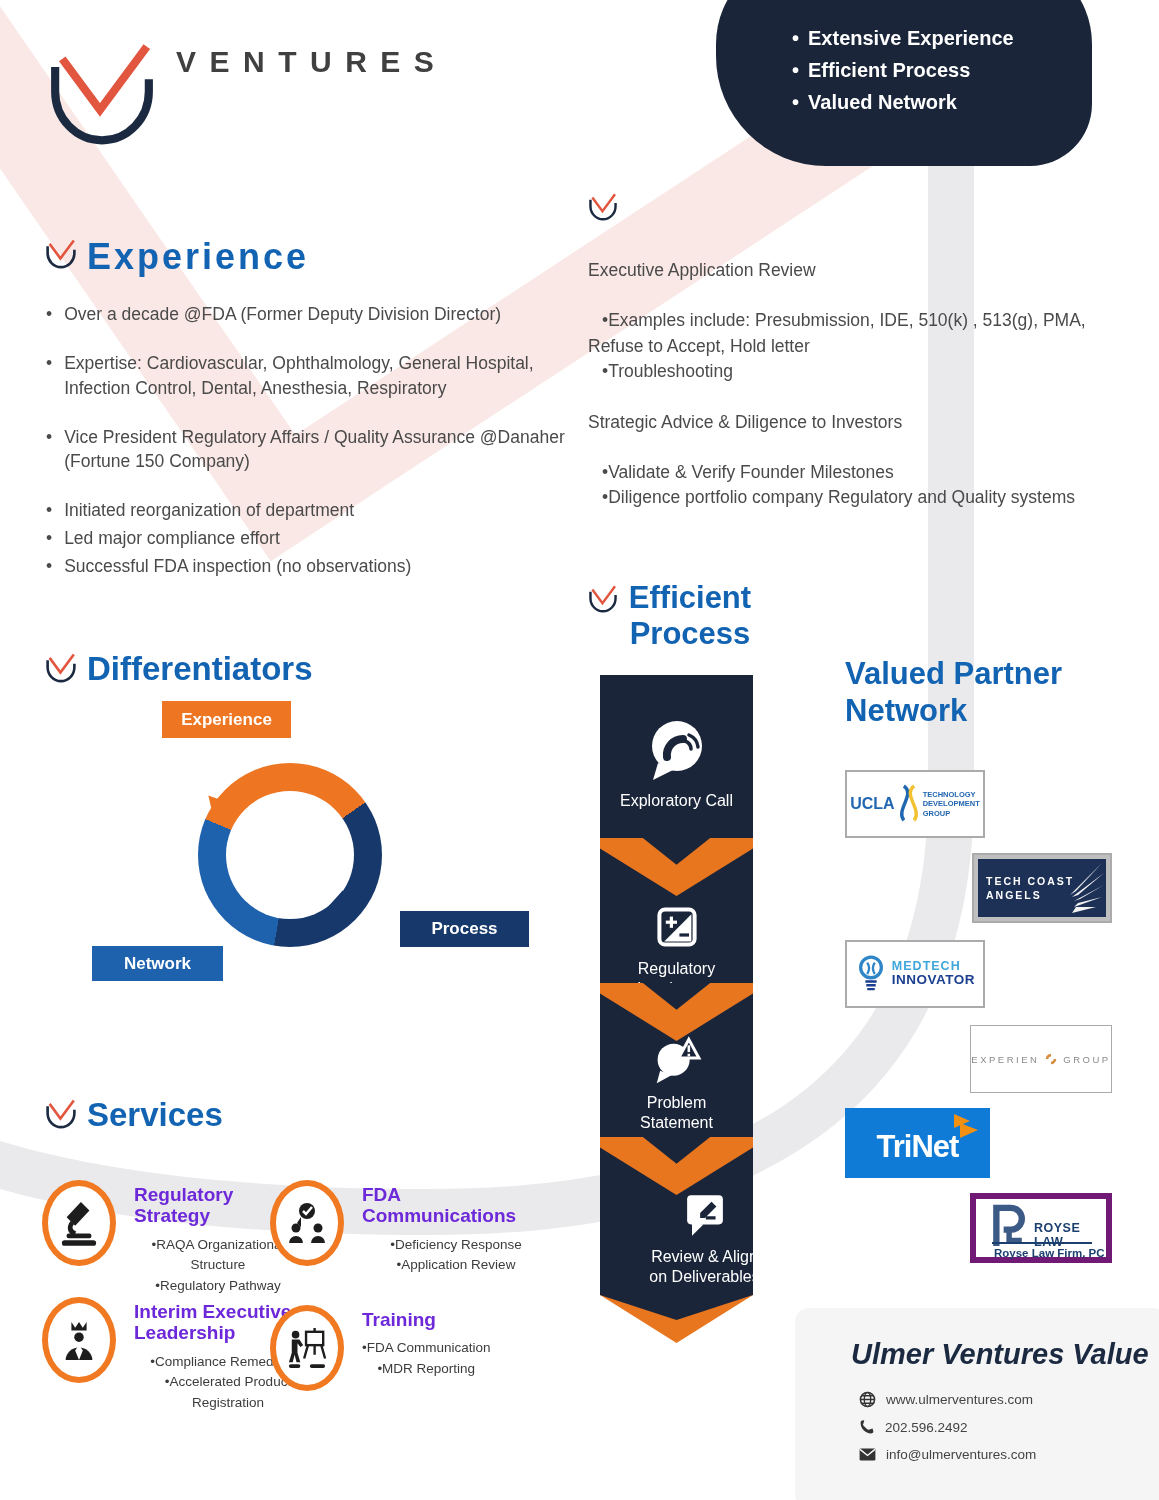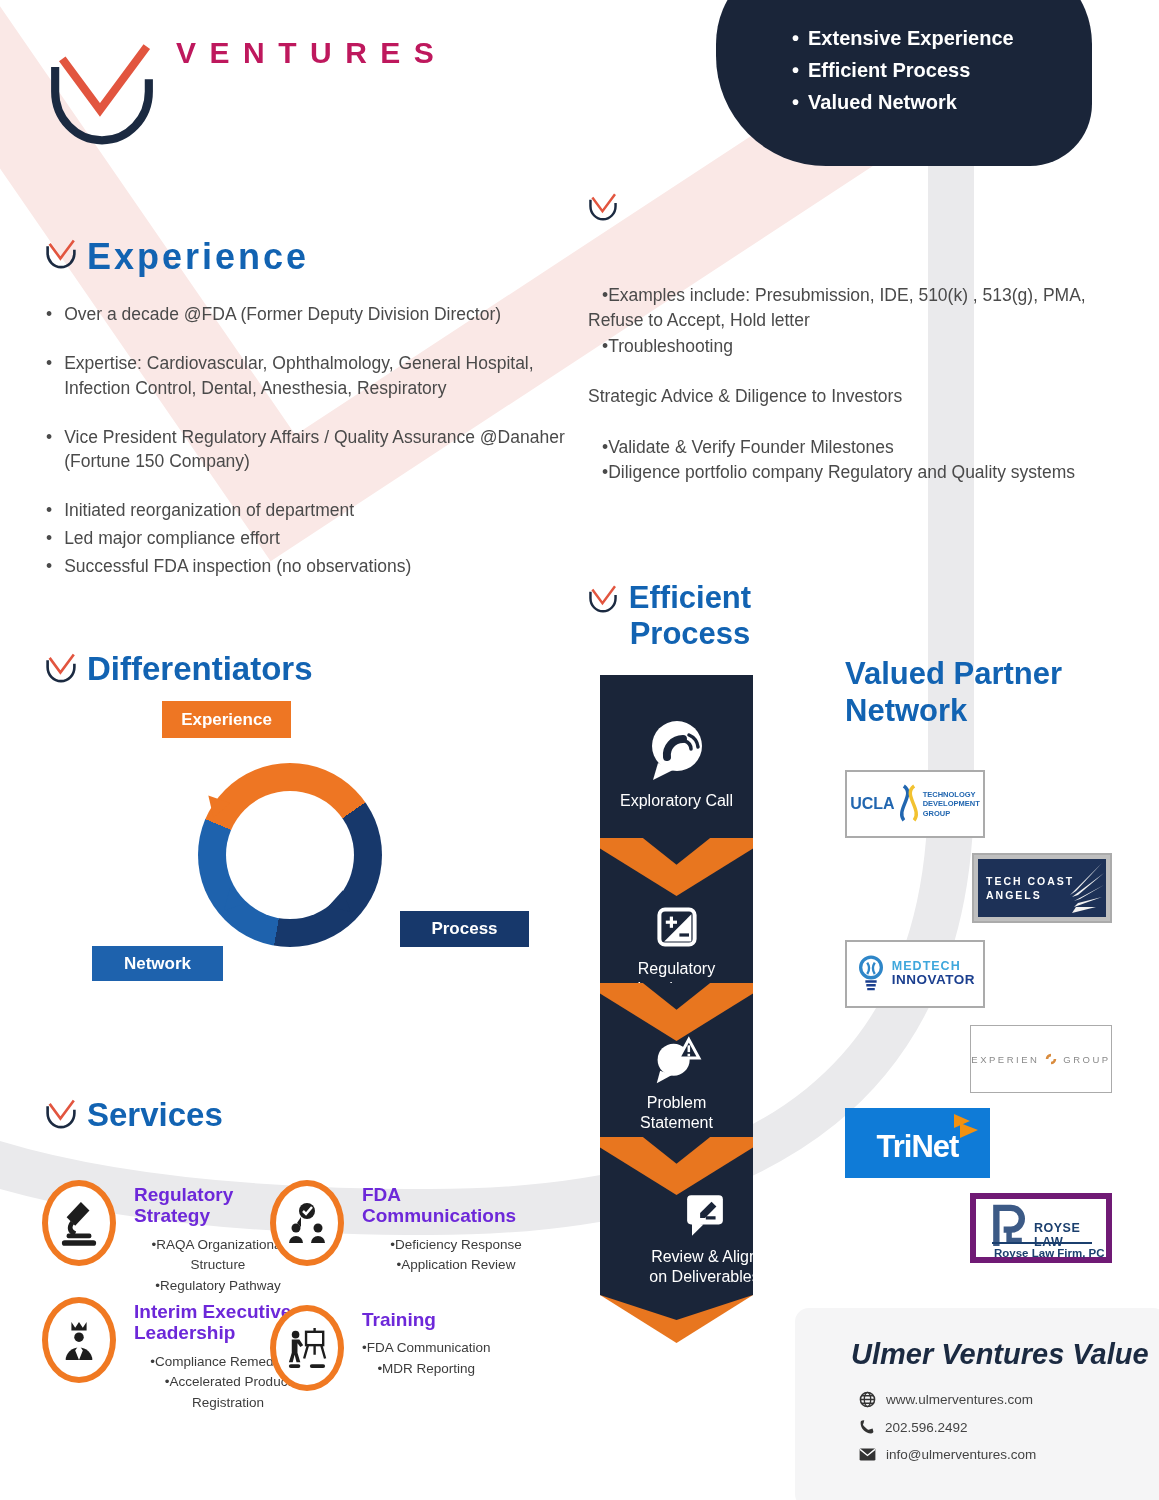--- a/index.html
+++ b/index.html
@@ -5,21 +5,21 @@
   html,body{margin:0;padding:0;background:#fff;}
   #page{position:relative;width:1159px;height:1500px;overflow:hidden;background:#ffffff;
         font-family:"Liberation Sans","DejaVu Sans",sans-serif;}
   .abs{position:absolute;}
   
   #bg-svg{position:absolute;left:0;top:0;width:1159px;height:1500px;}
   
   #logo{left:46px;top:30px;width:470px;height:130px;display:flex;}
   #logo-text{margin-left:14px;padding-top:8px;}
   #brand-top{font-size:57px;font-weight:bold;letter-spacing:17px;color:#1B2A41;line-height:1;}
-  #brand-bottom{font-size:30px;font-weight:bold;letter-spacing:13.5px;color:#be185d;line-height:1;margin-left:4px;}
+  #brand-bottom{font-size:30px;font-weight:bold;letter-spacing:13.5px;color:#404040;line-height:1;margin-top:9px;margin-left:4px;}
   
   #hero-blob{left:716px;top:-46px;width:376px;height:212px;background:#1A2539;
              border-radius:90px 90px 62px 110px;}
   #hero-list{position:absolute;left:76px;top:68px;color:#fff;font-weight:bold;font-size:20px;line-height:1.6;}
   .hero-row{display:flex;gap:9px;}
   
   .sec-head{display:flex;align-items:flex-start;gap:10px;color:#1263B2;font-weight:bold;}
   .glyph{flex:0 0 auto;}
   
   #experience-head{left:45px;top:236px;font-size:36px;letter-spacing:3px;}
@@ -174,20 +174,21 @@
   </div>
 </div>
 
 <div id="etp-head" class="abs sec-head">
   <svg class="glyph" width="30" height="33" viewBox="0 0 110 118">
     <path d="M9 34 V58 a46 48 0 0 0 92 0 V46" fill="none" stroke="#1B2A41" stroke-width="9"></path>
     <path d="M16 26 L53 76 L99 14" fill="none" stroke="#E2553F" stroke-width="9"></path>
   </svg>
 </div>
 <div id="etp-body" class="abs">
+  <div class="etp-line i0">Executive Application Review</div>
   <div class="etp-line i1 gap">•Examples include: Presubmission, IDE, 510(k) , 513(g), PMA,</div>
   <div class="etp-line i0">Refuse to Accept, Hold letter</div>
   <div class="etp-line i1">•Troubleshooting</div>
   <div class="etp-line i0 gap">Strategic Advice &amp; Diligence to Investors</div>
   <div class="etp-line i1 gap">•Validate &amp; Verify Founder Milestones</div>
   <div class="etp-line i1">•Diligence portfolio company Regulatory and Quality systems</div>
 </div>
 
 <div id="diff-head" class="abs sec-head">
   <svg class="glyph" width="32" height="35" viewBox="0 0 110 118">

